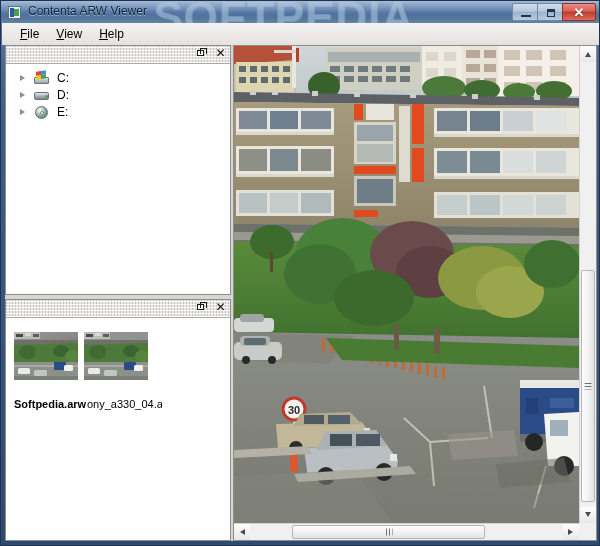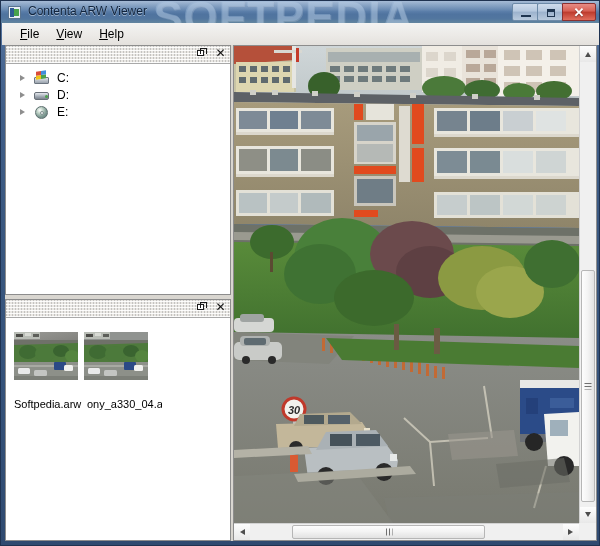--- a/index.html
+++ b/index.html
@@ -418,40 +418,39 @@
     overflow: hidden;
     white-space: nowrap;
     font-size: 11px;
     color: #000;
   }
   .thumb-label {
     display: inline-block;
     white-space: nowrap;
     overflow: hidden;
   }
-  .thumb-label.a { width: 73px; }
+  .thumb-label.a { width: 73px; font-weight: bold; }
   .thumb-label.b { width: 75px; }
 
   
   .viewer {
     position: absolute;
     left: 228px; top: 0;
     width: 364px;
     height: 496px;
     box-sizing: border-box;
     border: 1px solid #8d8d8d;
     background: #ffffff;
   }
   .viewer-inner {
     position: absolute;
     left: 0; top: 0;
     right: 17px; bottom: 17px;
     overflow: hidden;
     background: #3b82f6;
-    font-style: italic;
   }
   .photo {
     position: absolute;
     left: 0; top: 0;
     width: 345px;
     height: 478px;
   }
 
   
   .sb-v {

